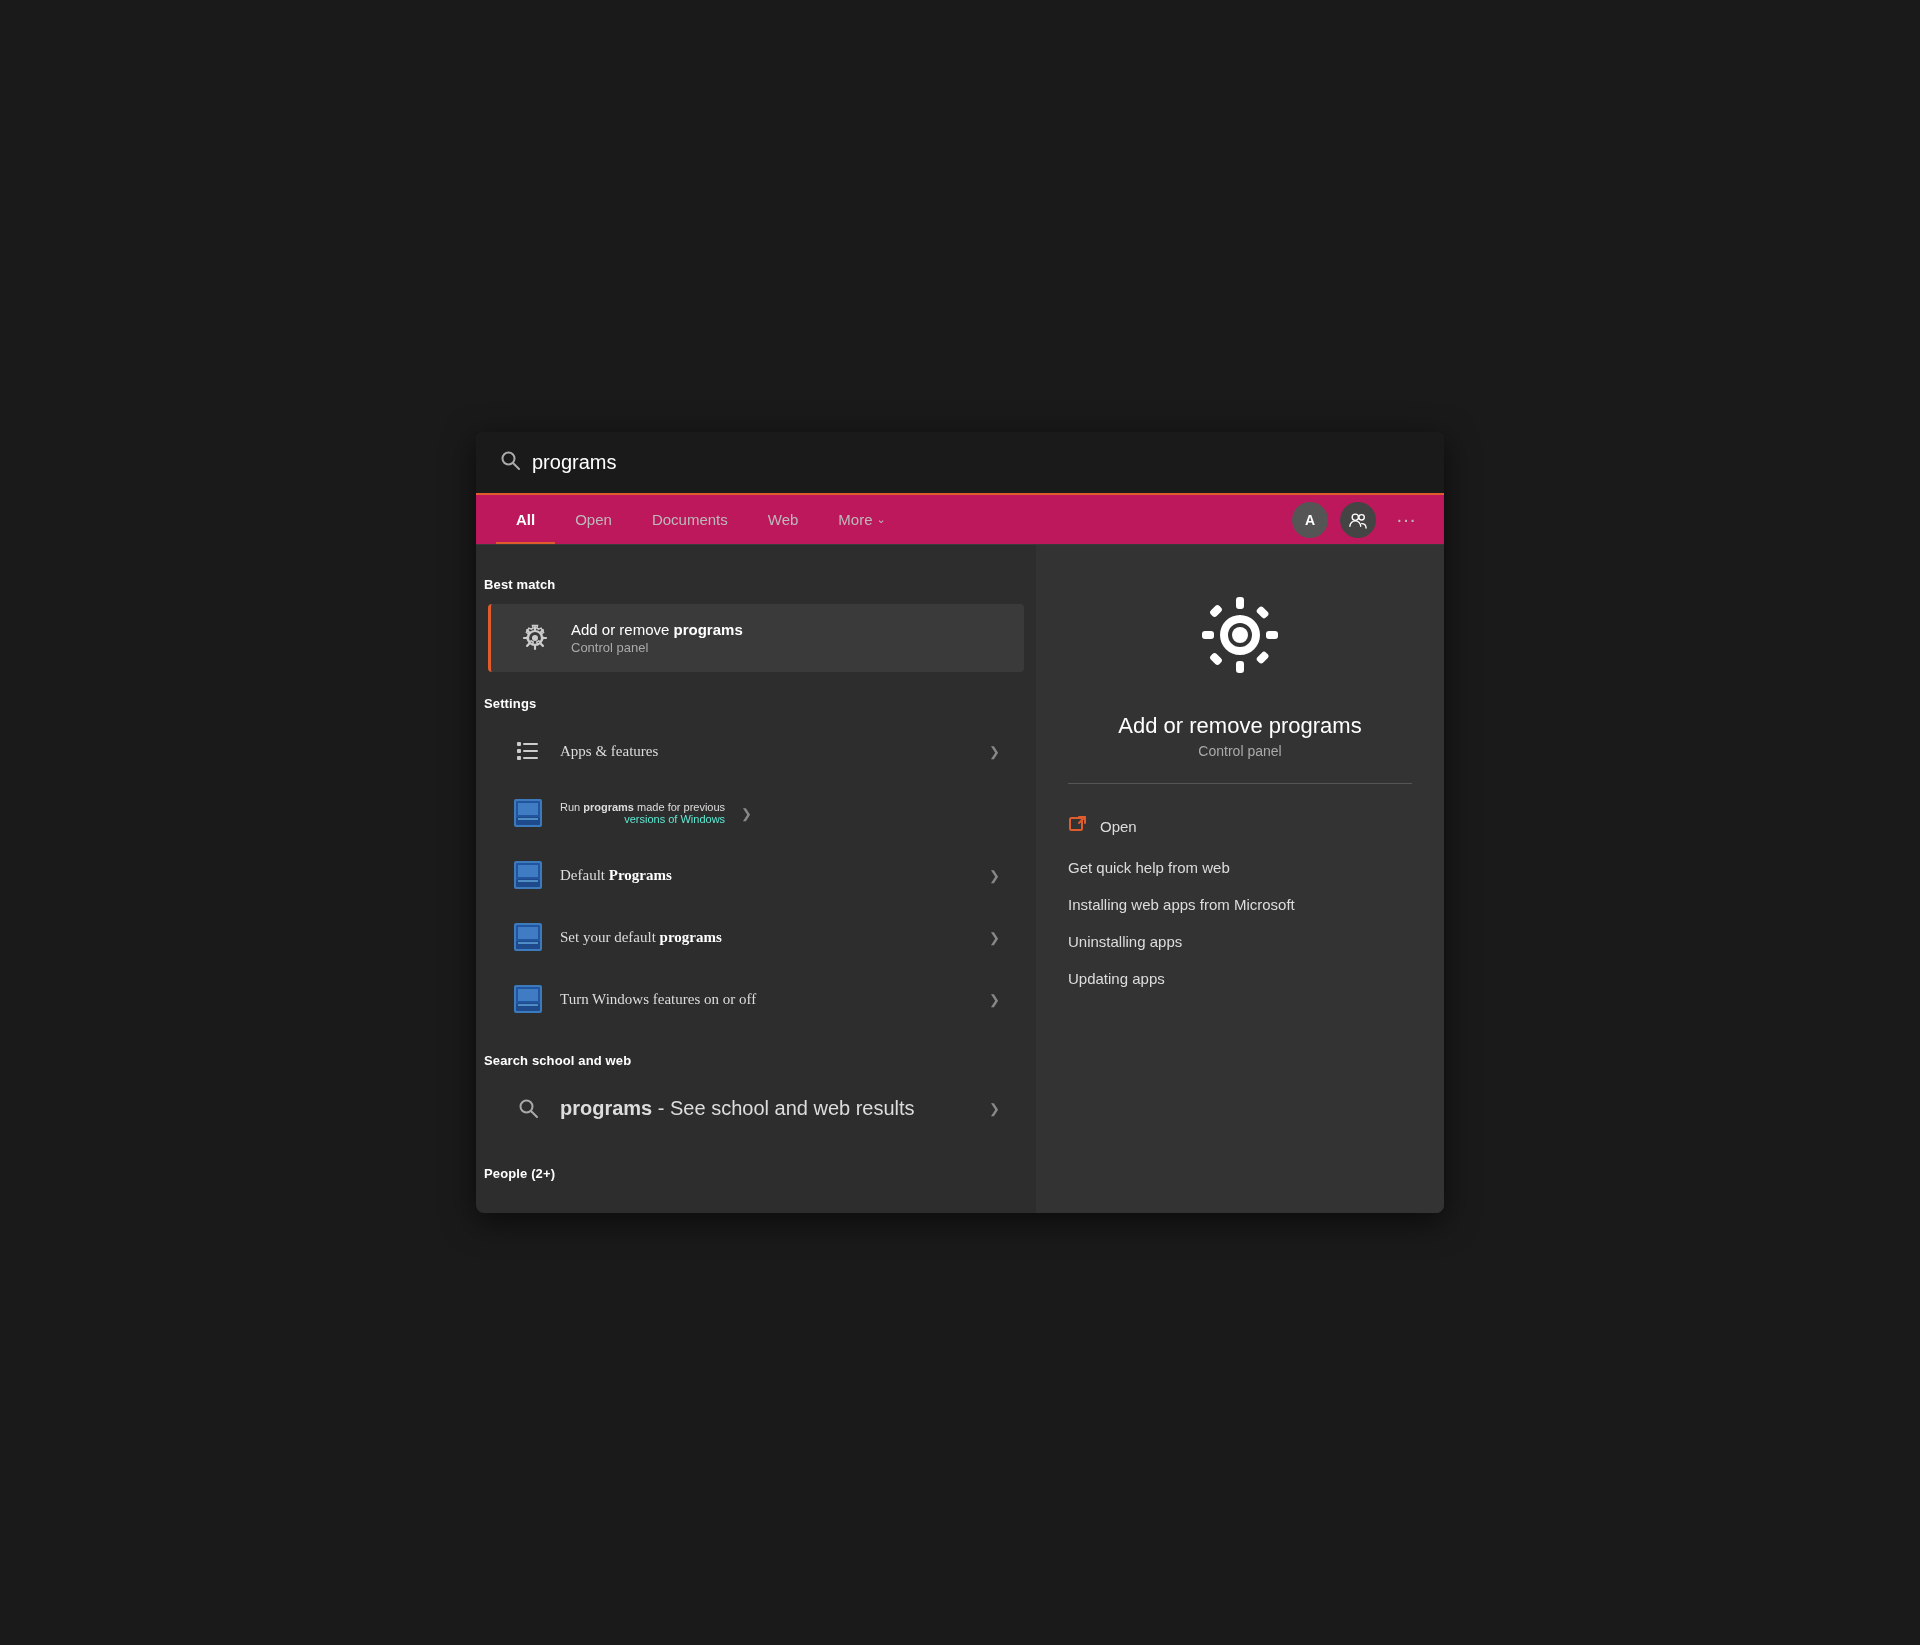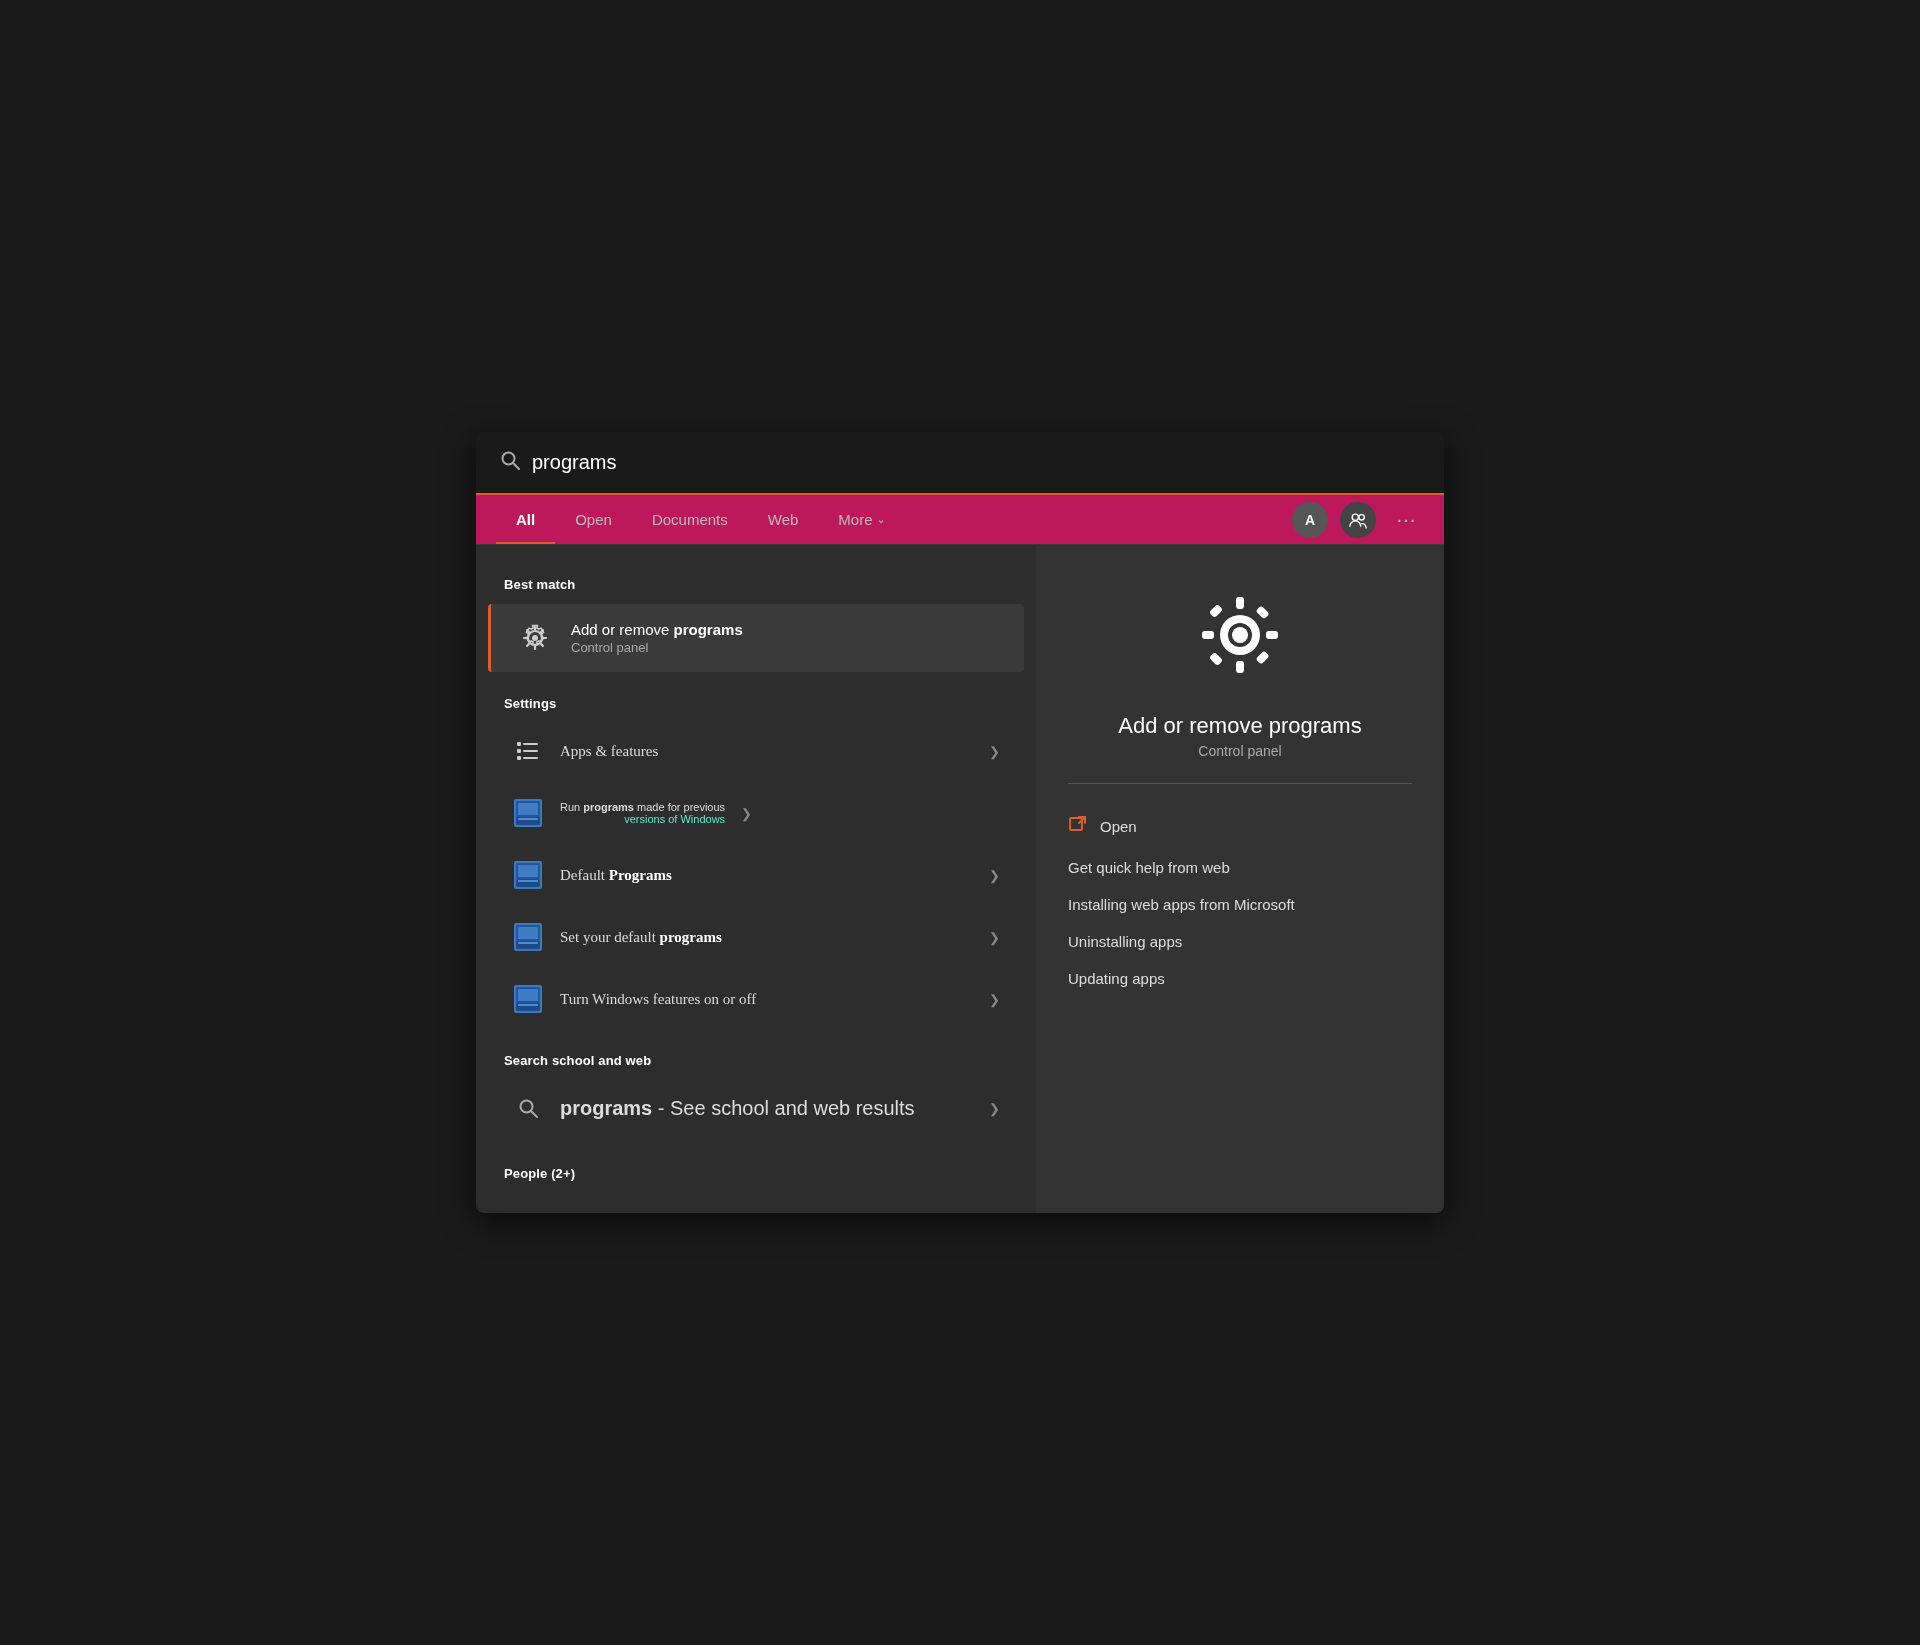--- a/index.html
+++ b/index.html
@@ -119,21 +119,21 @@
       background: #333;
       display: flex;
       flex-direction: column;
       align-items: center;
       padding: 40px 32px 32px 32px;
     }
     .section-label {
       font-size: 13px;
       font-weight: 700;
       color: #fff;
-      padding: 8px 24px 8px 28px;
+      padding: 8px 24px 8px 8px;
       letter-spacing: 0.01em;
     }
     .best-match-item {
       display: flex;
       align-items: center;
       gap: 16px;
       padding: 14px 24px;
       background: #3a3a3a;
       margin: 4px 12px;
       border-radius: 4px;

